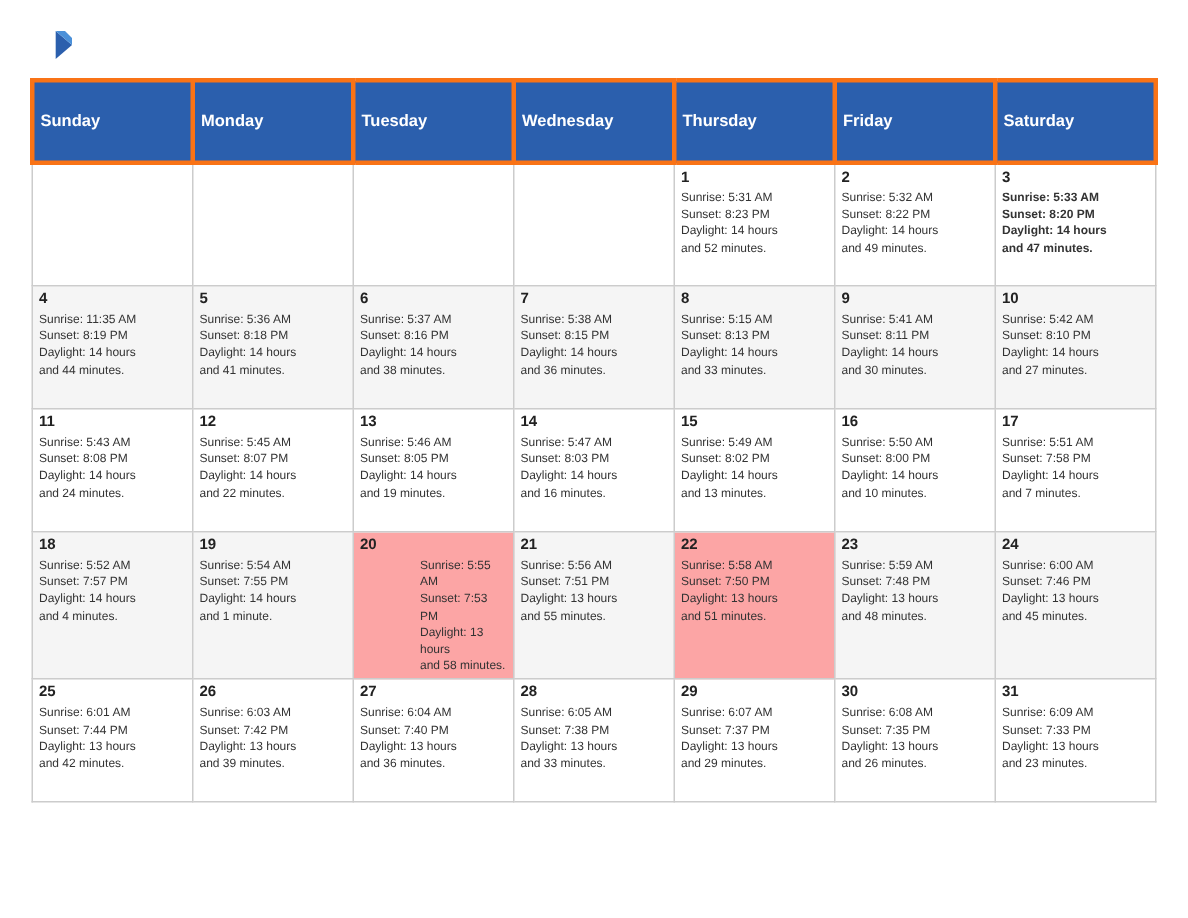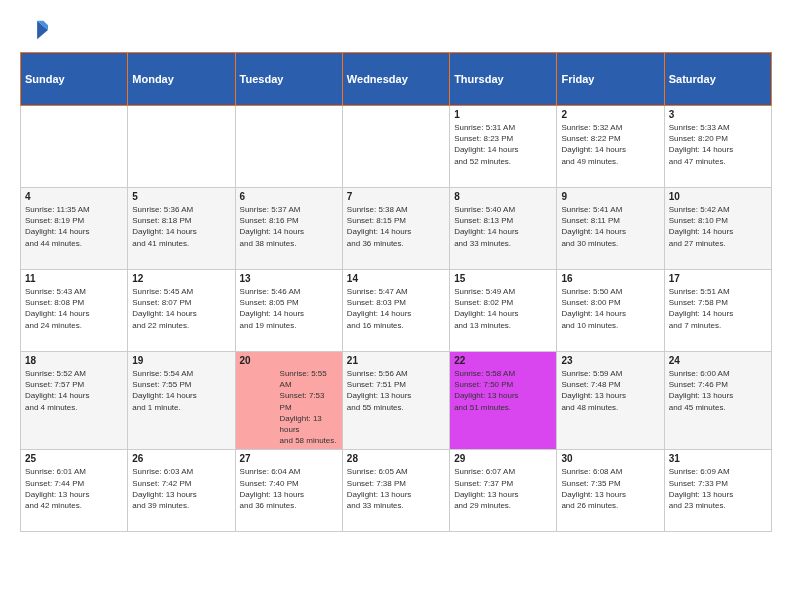--- a/index.html
+++ b/index.html
@@ -58,21 +58,21 @@
       border-collapse: collapse;
       table-layout: fixed;
     }
     thead th {
       background: #2b5fad;
       color: #fff;
       font-size: 11px;
       font-weight: bold;
       padding: 20px 4px;
       text-align: left;
-      border: 1px solid #f97316;
+      border: 3px solid #f97316;
     }
     tbody td {
       border: 1px solid #ccc;
       vertical-align: top;
       padding: 3px 4px;
       font-size: 8.5px;
       color: #222;
       height: 82px;
       background: #fff;
     }
@@ -143,21 +143,21 @@
           </td>
           <td>
             <span class="day-num">2</span>
             <div class="cell-content" style="white-space: pre-line;">Sunrise: 5:32 AM
 Sunset: 8:22 PM
 Daylight: 14 hours
 and 49 minutes.</div>
           </td>
           <td>
             <span class="day-num">3</span>
-            <div class="cell-content" style="white-space: pre-line;">Sunrise: 5:33 AM
+            <div class="cell-content" style="white-space: pre-line; font-weight: bold;">Sunrise: 5:33 AM
 Sunset: 8:20 PM
 Daylight: 14 hours
 and 47 minutes.</div>
           </td>
         </tr>
         <tr>
           <td style="background: rgb(245, 245, 245);">
             <span class="day-num">4</span>
             <div class="cell-content" style="white-space: pre-line;">Sunrise: 11:35 AM
 Sunset: 8:19 PM
@@ -180,21 +180,21 @@
           </td>
           <td style="background: rgb(245, 245, 245);">
             <span class="day-num">7</span>
             <div class="cell-content" style="white-space: pre-line;">Sunrise: 5:38 AM
 Sunset: 8:15 PM
 Daylight: 14 hours
 and 36 minutes.</div>
           </td>
           <td style="background: rgb(245, 245, 245);">
             <span class="day-num">8</span>
-            <div class="cell-content" style="white-space: pre-line;">Sunrise: 5:40 AM
+            <div class="cell-content" style="white-space: pre-line;">Sunrise: 5:15 AM
 Sunset: 8:13 PM
 Daylight: 14 hours
 and 33 minutes.</div>
           </td>
           <td style="background: rgb(245, 245, 245);">
             <span class="day-num">9</span>
             <div class="cell-content" style="white-space: pre-line;">Sunrise: 5:41 AM
 Sunset: 8:11 PM
 Daylight: 14 hours
 and 30 minutes.</div>
@@ -280,21 +280,21 @@
 Daylight: 13 hours
 and 58 minutes.</div>
           </td>
           <td style="background: rgb(245, 245, 245);">
             <span class="day-num">21</span>
             <div class="cell-content" style="white-space: pre-line;">Sunrise: 5:56 AM
 Sunset: 7:51 PM
 Daylight: 13 hours
 and 55 minutes.</div>
           </td>
-          <td style="background: #d946ef;">
+          <td style="background: #fca5a5;">
             <span class="day-num">22</span>
             <div class="cell-content" style="white-space: pre-line;">Sunrise: 5:58 AM
 Sunset: 7:50 PM
 Daylight: 13 hours
 and 51 minutes.</div>
           </td>
           <td style="background: rgb(245, 245, 245);">
             <span class="day-num">23</span>
             <div class="cell-content" style="white-space: pre-line;">Sunrise: 5:59 AM
 Sunset: 7:48 PM

